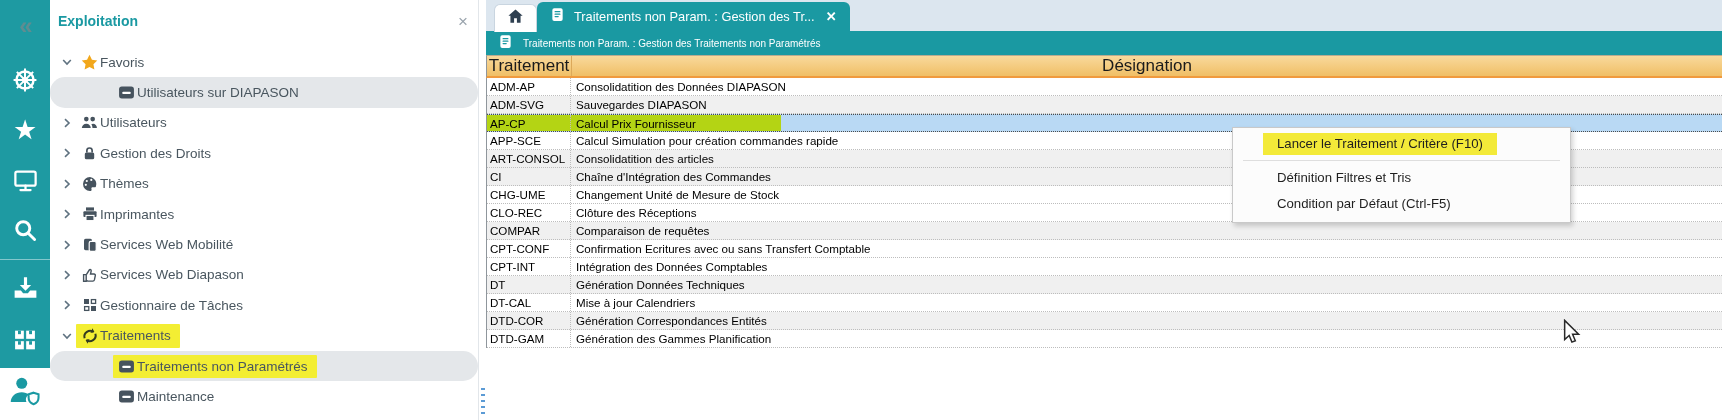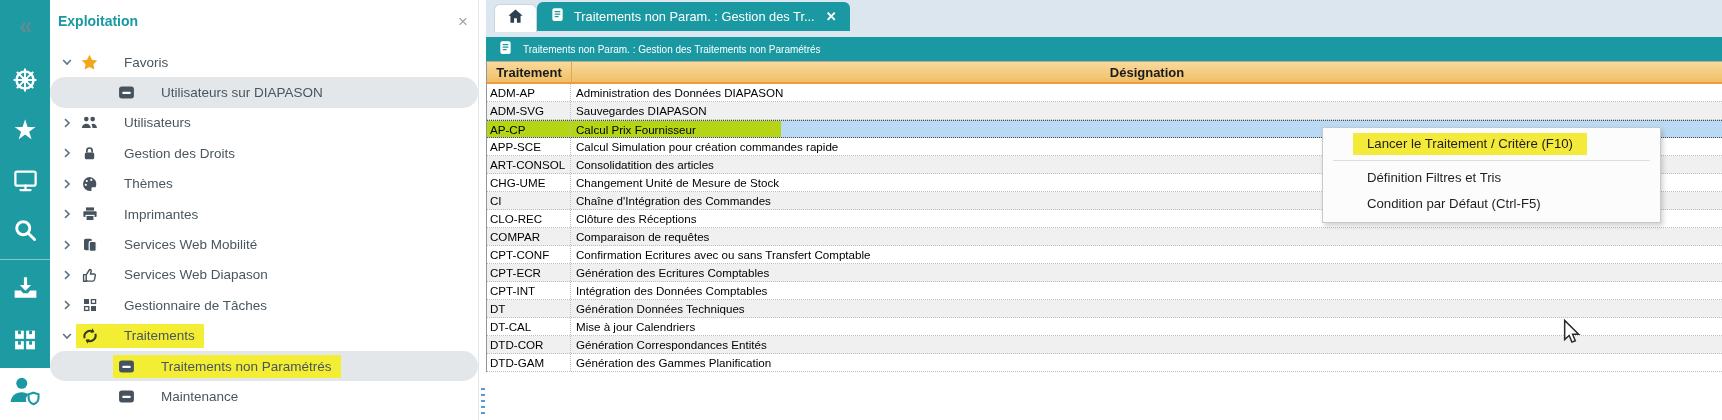--- a/index.html
+++ b/index.html
@@ -19,55 +19,55 @@
   
   .nav-panel{position:absolute;left:50px;top:0;width:428px;height:420px;background:#fff;border-right:1px solid #e2e6ea;overflow:hidden;}
   .nav-title{position:absolute;left:8px;top:13px;font-size:14px;font-weight:bold;color:#1a99a2;}
   .nav-close{position:absolute;right:10px;top:12px;font-size:17px;color:#9aa4ad;cursor:default;}
   .nav-items{position:absolute;left:0;top:47px;right:0;}
   .nav-item{height:30.4px;display:flex;align-items:center;font-size:13.5px;color:#49565f;}
   .nav-item.sel{background:#e4e7ea;border-radius:15px;}
   .nv-chev{width:14px;margin-left:12px;display:flex;align-items:center;}
   .nv-sp{width:26px;margin-left:12px;}
   .lvl1 .nv-sp{width:51px;}
-  .hlwrap{display:flex;align-items:center;gap:25px;padding:3px 9px 3px 4px;border-radius:1px;}
+  .hlwrap{display:flex;align-items:center;gap:1px;padding:3px 9px 3px 4px;border-radius:1px;}
   .hlwrap.hl{background:#f3ee33;}
   .nv-ico{display:flex;align-items:center;justify-content:center;width:19px;}
   
   .splitter{position:absolute;left:481px;top:388px;width:4px;height:30px;
     background:repeating-linear-gradient(#5b9bd5 0 2px, transparent 2px 6px);}
   
   .main{position:absolute;left:486px;top:0;width:1236px;height:420px;}
-  .tabbar{position:relative;height:37px;background:#dce6ef;}
+  .tabbar{position:relative;height:31px;background:#dce6ef;}
   .tab-home{position:absolute;left:8px;top:4px;width:41px;height:27px;background:#fff;
     border:1px solid #c9d5e0;border-bottom:none;border-radius:6px 6px 0 0;
     display:flex;align-items:center;justify-content:center;}
   .tab-active{position:absolute;left:51px;top:2px;height:29px;background:#1a99a2;
     border-radius:6px 6px 0 0;display:flex;align-items:center;gap:9px;padding:0 13px;}
   .tab-active .tab-label{color:#fff;font-size:12.8px;white-space:nowrap;overflow:hidden;text-overflow:ellipsis;max-width:300px;}
   .tab-close{color:#fff;font-size:13px;font-weight:bold;margin-left:2px;}
   .titlebar{height:24px;background:#1a99a2;display:flex;align-items:center;gap:10px;padding-left:12px;}
   .titlebar .tb-text{color:#fff;font-size:10px;}
   
   .ghead{height:23px;display:flex;border-top:1px solid #b9ab90;border-bottom:2px solid #f09a3e;
     background:linear-gradient(#f9d99c,#f0bf66);box-sizing:border-box;border-left:1px solid #8f969c;}
-  .gh-c{display:flex;align-items:center;justify-content:center;font-size:13px;color:#1b1b1b;font-weight:bold;}
+  .gh-c{display:flex;align-items:center;justify-content:center;font-size:17px;color:#1b1b1b;}
   .gh-c1{width:84px;border-right:1px solid #dca95a;}
   .gh-c2{flex:1;}
   .grid{position:relative;border-left:1px solid #8f969c;box-sizing:border-box;}
   .g-row{height:18px;display:flex;align-items:flex-start;font-size:11.6px;color:#000;
     border-bottom:1px dotted #bdbdbd;box-sizing:border-box;background:#fff;}
   .g-row.odd{background:#f0f0f0;}
   .g-row.sel{background:#b9d9f4;border-top:1px dotted #4c4c4c;border-bottom:1px dotted #4c4c4c;}
   .g-c1{width:84px;align-self:stretch;display:flex;align-items:center;padding-left:3px;box-sizing:border-box;border-right:1px dotted #bdbdbd;}
   .g-c2{flex:1;align-self:stretch;display:flex;align-items:center;padding-left:5px;}
   .g-row.sel .g-c1{background:#b4d414;}
   .mark2{display:inline-flex;align-items:center;background:#b4d414;align-self:stretch;width:205px;margin-left:-5px;padding-left:5px;}
   
-  .ctx-menu{position:absolute;left:1322px;top:127px;width:339px;background:#fcfcfc;
+  .ctx-menu{position:absolute;left:1232px;top:127px;width:339px;background:#fcfcfc;
     border:1px solid #c9c9c9;box-shadow:2px 3px 5px rgba(0,0,0,.18);padding:3px 0 6px 0;box-sizing:border-box;}
   .mi{min-height:26px;display:flex;align-items:center;font-size:13.2px;color:#1f1f1f;}
   .mi .mi-text{padding-left:44px;}
   .mi.hl .mi-text{margin-left:30px;padding:3px 14px 4px 14px;background:#f3ea39;}
   .mi-sep{height:1px;background:#dedede;margin:3px 10px;}
   
   .cursor{position:absolute;left:1562px;top:319px;}
 </style>
 </head>
 <body>
@@ -369,63 +369,59 @@
     </span>
     <span class="tb-text">Traitements non Param. : Gestion des Traitements non Paramétrés</span>
   </div>
   <div class="ghead">
     <div class="gh-c gh-c1">Traitement</div>
     <div class="gh-c gh-c2">Désignation</div>
   </div>
   <div class="grid" id="gridRows">
       <div class="g-row">
         <div class="g-c1">ADM-AP</div>
-        <div class="g-c2">Administration des Données DIAPASON</div>
+        <div class="g-c2">Consolidatition des Données DIAPASON</div>
       </div>
       <div class="g-row odd">
         <div class="g-c1">ADM-SVG</div>
         <div class="g-c2">Sauvegardes DIAPASON</div>
       </div>
       <div class="g-row sel">
         <div class="g-c1">AP-CP</div>
         <div class="g-c2">
           <span class="mark2">Calcul Prix Fournisseur</span>
         </div>
       </div>
       <div class="g-row">
         <div class="g-c1">APP-SCE</div>
         <div class="g-c2">Calcul Simulation pour création commandes rapide</div>
       </div>
       <div class="g-row odd">
         <div class="g-c1">ART-CONSOL</div>
         <div class="g-c2">Consolidatition des articles</div>
       </div>
+      <div class="g-row odd">
+        <div class="g-c1">CI</div>
+        <div class="g-c2">Chaîne d'Intégration des Commandes</div>
+      </div>
       <div class="g-row">
         <div class="g-c1">CHG-UME</div>
         <div class="g-c2">Changement Unité de Mesure de Stock</div>
       </div>
-      <div class="g-row odd">
-        <div class="g-c1">CI</div>
-        <div class="g-c2">Chaîne d'Intégration des Commandes</div>
-      </div>
       <div class="g-row">
         <div class="g-c1">CLO-REC</div>
         <div class="g-c2">Clôture des Réceptions</div>
       </div>
       <div class="g-row odd">
         <div class="g-c1">COMPAR</div>
         <div class="g-c2">Comparaison de requêtes</div>
       </div>
       <div class="g-row">
         <div class="g-c1">CPT-CONF</div>
         <div class="g-c2">Confirmation Ecritures avec ou sans Transfert Comptable</div>
-      </div>
-      <div class="g-row odd">
-        <div class="g-c1">CPT-ECR</div>
-        <div class="g-c2">Génération des Ecritures Comptables</div>
       </div>
       <div class="g-row">
         <div class="g-c1">CPT-INT</div>
         <div class="g-c2">Intégration des Données Comptables</div>
       </div>
       <div class="g-row odd">
         <div class="g-c1">DT</div>
         <div class="g-c2">Génération Données Techniques</div>
       </div>
       <div class="g-row">

